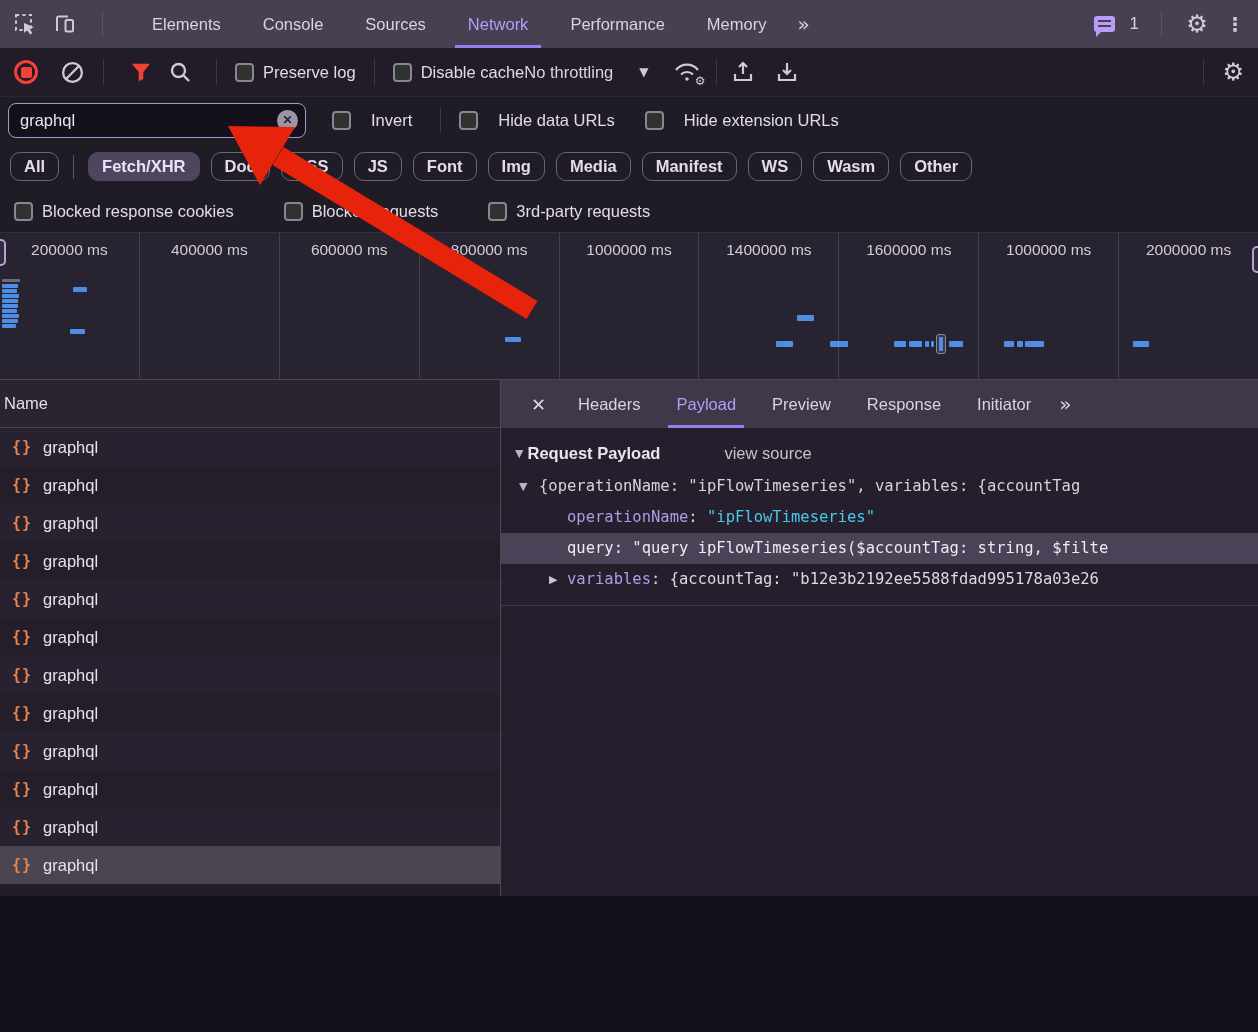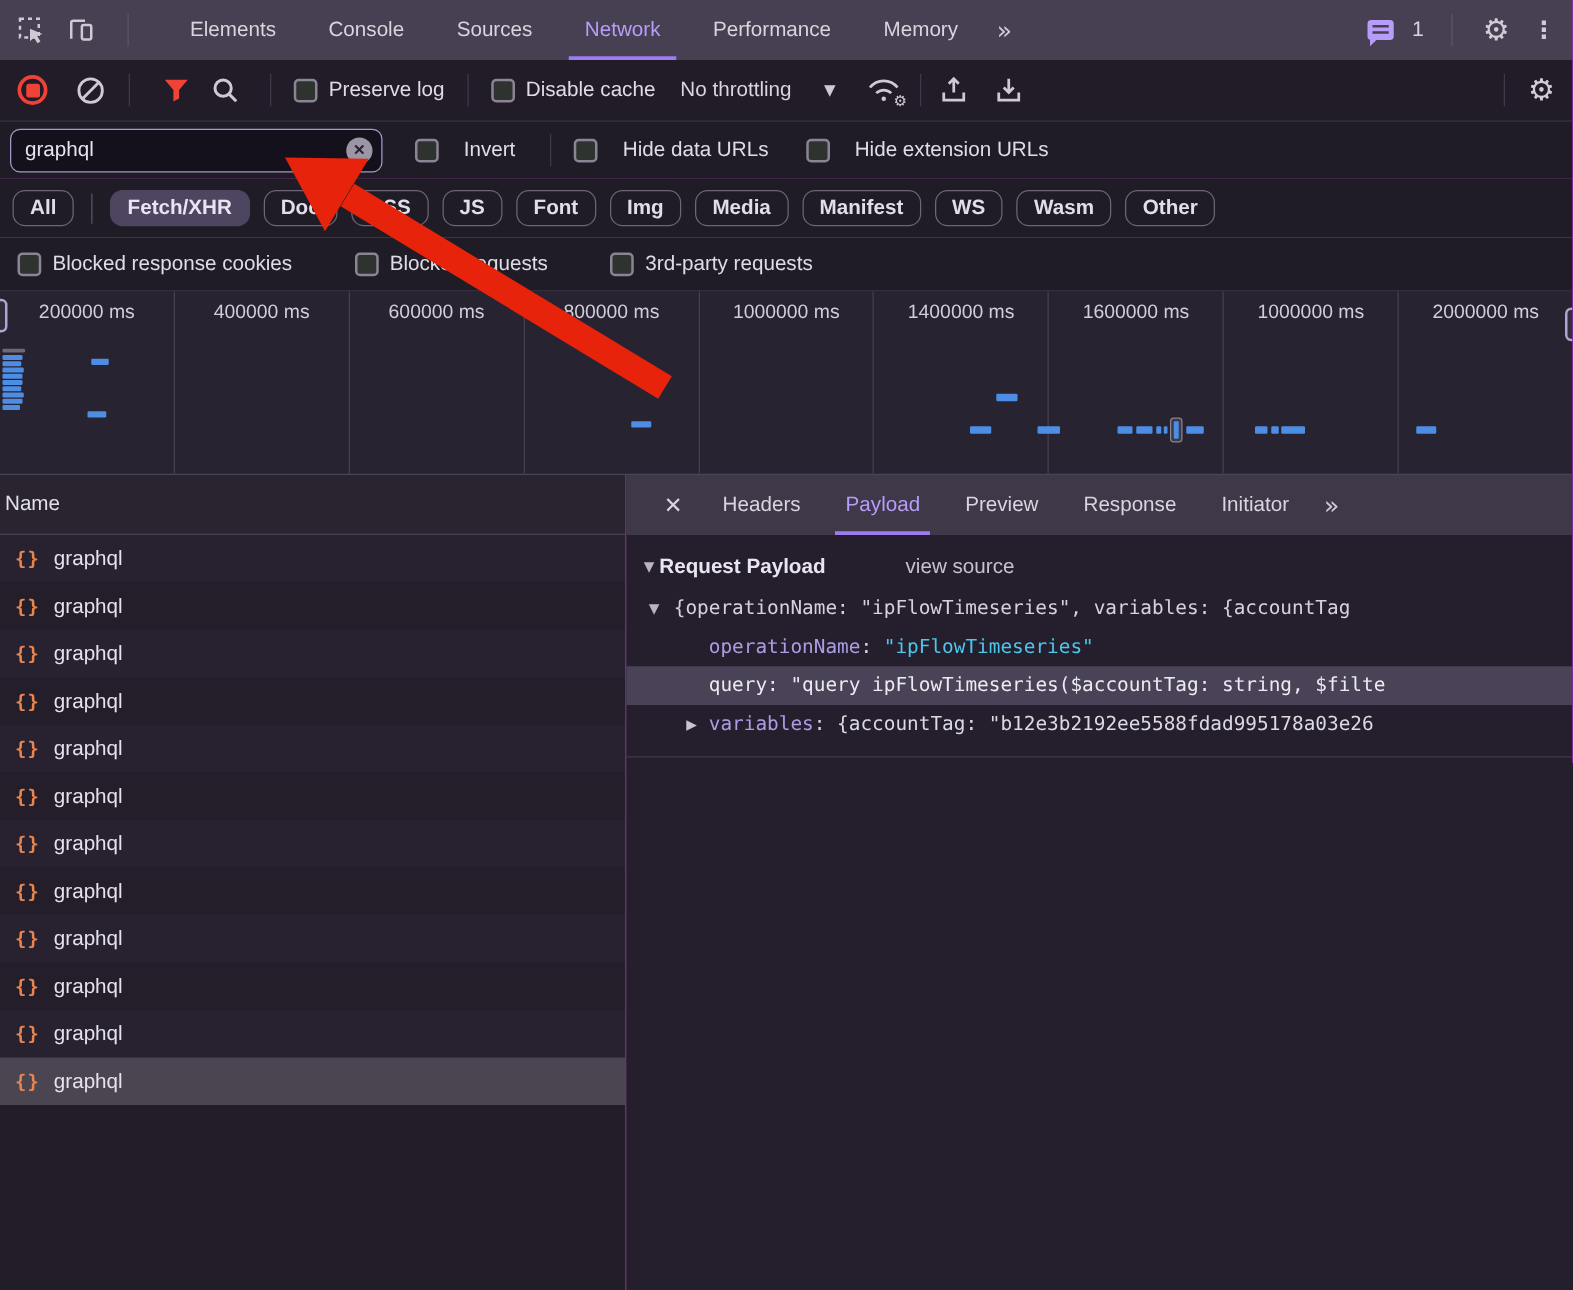--- a/index.html
+++ b/index.html
@@ -1,17 +1,17 @@
 <!DOCTYPE html>
 <html><head>
 <meta charset="utf-8">
 <style>
   * { box-sizing: border-box; margin: 0; padding: 0; }
   body { background:#14101a; font-family:"Liberation Sans", sans-serif; }
-  .devtools { position:relative; width:1258px; height:1032px; background:#d946ef; overflow:hidden;
+  .devtools { position:relative; width:1258px; height:896px; background:#fca5a5; overflow:hidden;
               color:#d9d4de; font-size:16.5px; }
 
   
   .tabbar { height:48px; background:#473f52; display:flex; align-items:center; padding:0 10px 0 12px; }
   .tb-icon { width:26px; height:26px; display:flex; align-items:center; justify-content:center; margin-right:14px; cursor:pointer; }
   .vdiv { width:1px; height:26px; background:#5d5566; margin:0 10px; }
   .vdiv.dark { background:#3e3947; }
   .tabs { display:flex; height:48px; margin-left:18px; }
   .tab { padding:0 21px; display:flex; align-items:center; position:relative; color:#d9d4de; cursor:pointer; }
   .tab.active { color:#b79cf8; }
@@ -26,21 +26,21 @@
 
   
   .toolbar { height:49px; background:#211c27; display:flex; align-items:center; padding:0 14px; border-bottom:1px solid #2c2733; }
   .rec { width:24px; height:24px; border:3px solid #f04237; border-radius:50%; display:flex; align-items:center; justify-content:center; margin-right:22px; cursor:pointer; }
   .rec i { width:11px; height:11px; background:#f04237; border-radius:2px; }
   .noentry { margin-right:8px; cursor:pointer; }
   .tool { display:flex; align-items:center; justify-content:center; cursor:pointer; }
   .cb { width:19px; height:19px; border:2px solid #8b8494; border-radius:4px; background:#2e332f; flex:none; cursor:pointer; }
   .cb-group { display:flex; align-items:center; gap:9px; cursor:pointer; }
   .cb-label { color:#e0dbe6; }
-  .throttle { display:flex; align-items:center; gap:26px; margin-left:20px; cursor:pointer; }
+  .throttle { display:flex; align-items:center; gap:26px; cursor:pointer; }
   .caret { font-size:12px; color:#cfc9d6; }
 
   
   .filter-row { height:46px; background:#201c26; display:flex; align-items:center; padding:0 8px; }
   .filter-box { position:relative; width:298px; height:35px; margin-right:26px; }
   .filter-box input { width:100%; height:100%; background:#15111c; border:1px solid #a598cc; border-radius:8px;
       color:#e8e4ee; font-size:16.5px; font-family:"Liberation Sans", sans-serif; padding:0 36px 0 11px; outline:none; }
   .clear-btn { position:absolute; right:8px; top:7px; width:21px; height:21px; background:#9b95a5; border-radius:50%;
       color:#26222e; font-size:12px; font-weight:bold; display:flex; align-items:center; justify-content:center; cursor:pointer; }
   .filter-row .cb-group { margin-right:18px;gap:20px; }

